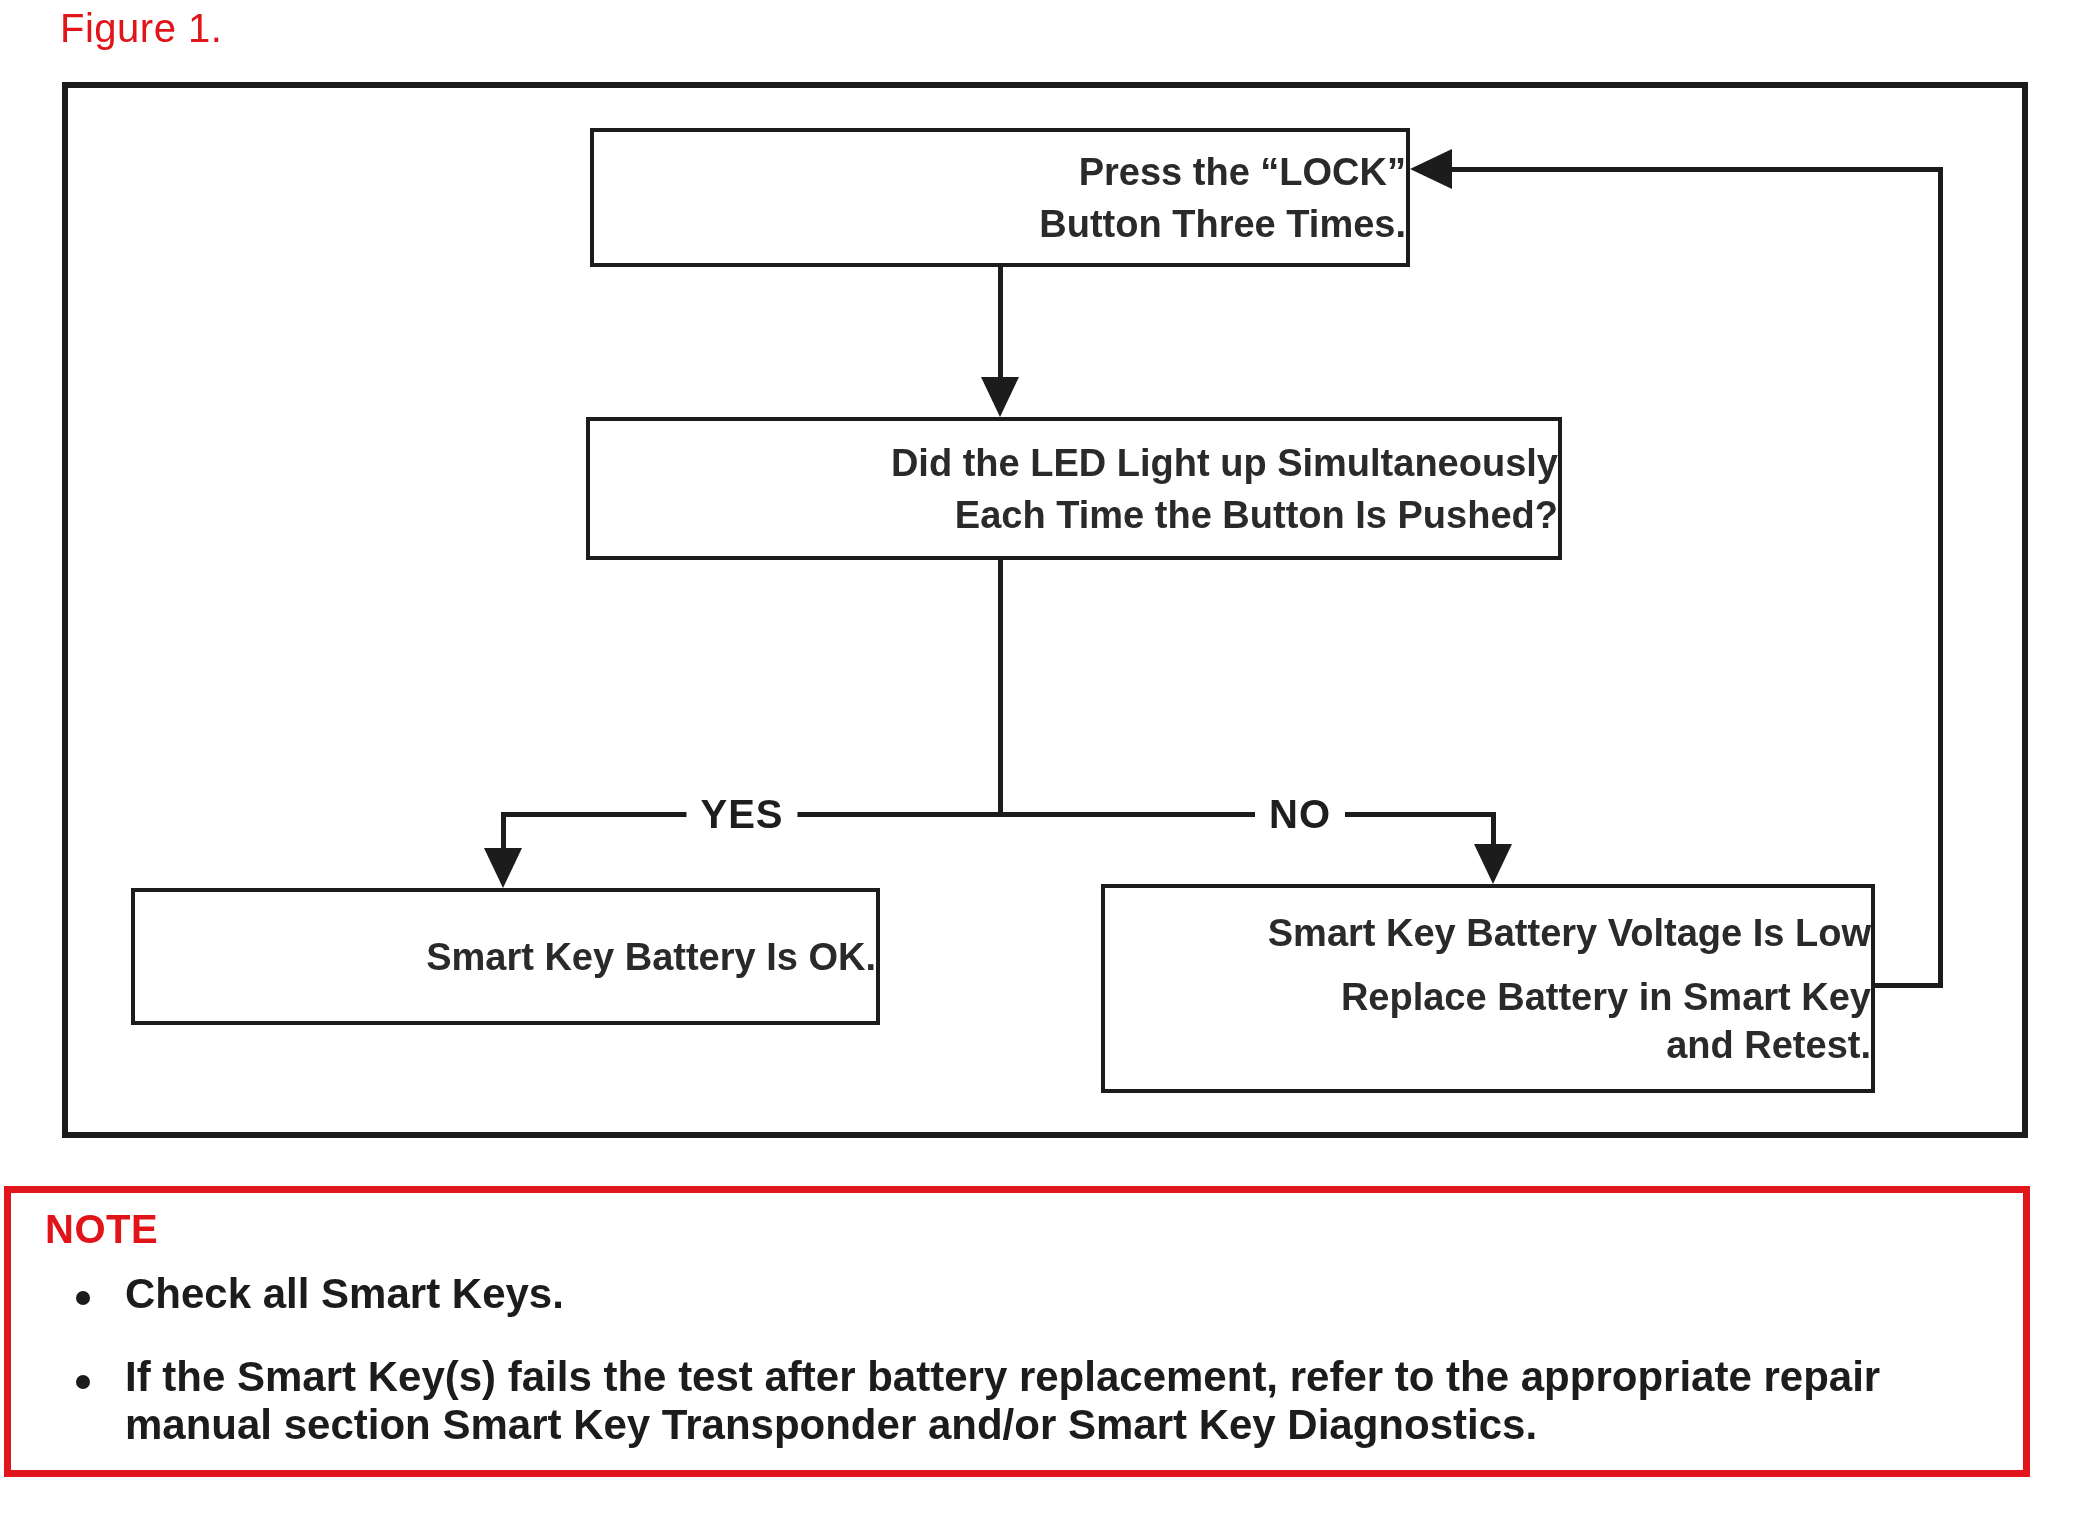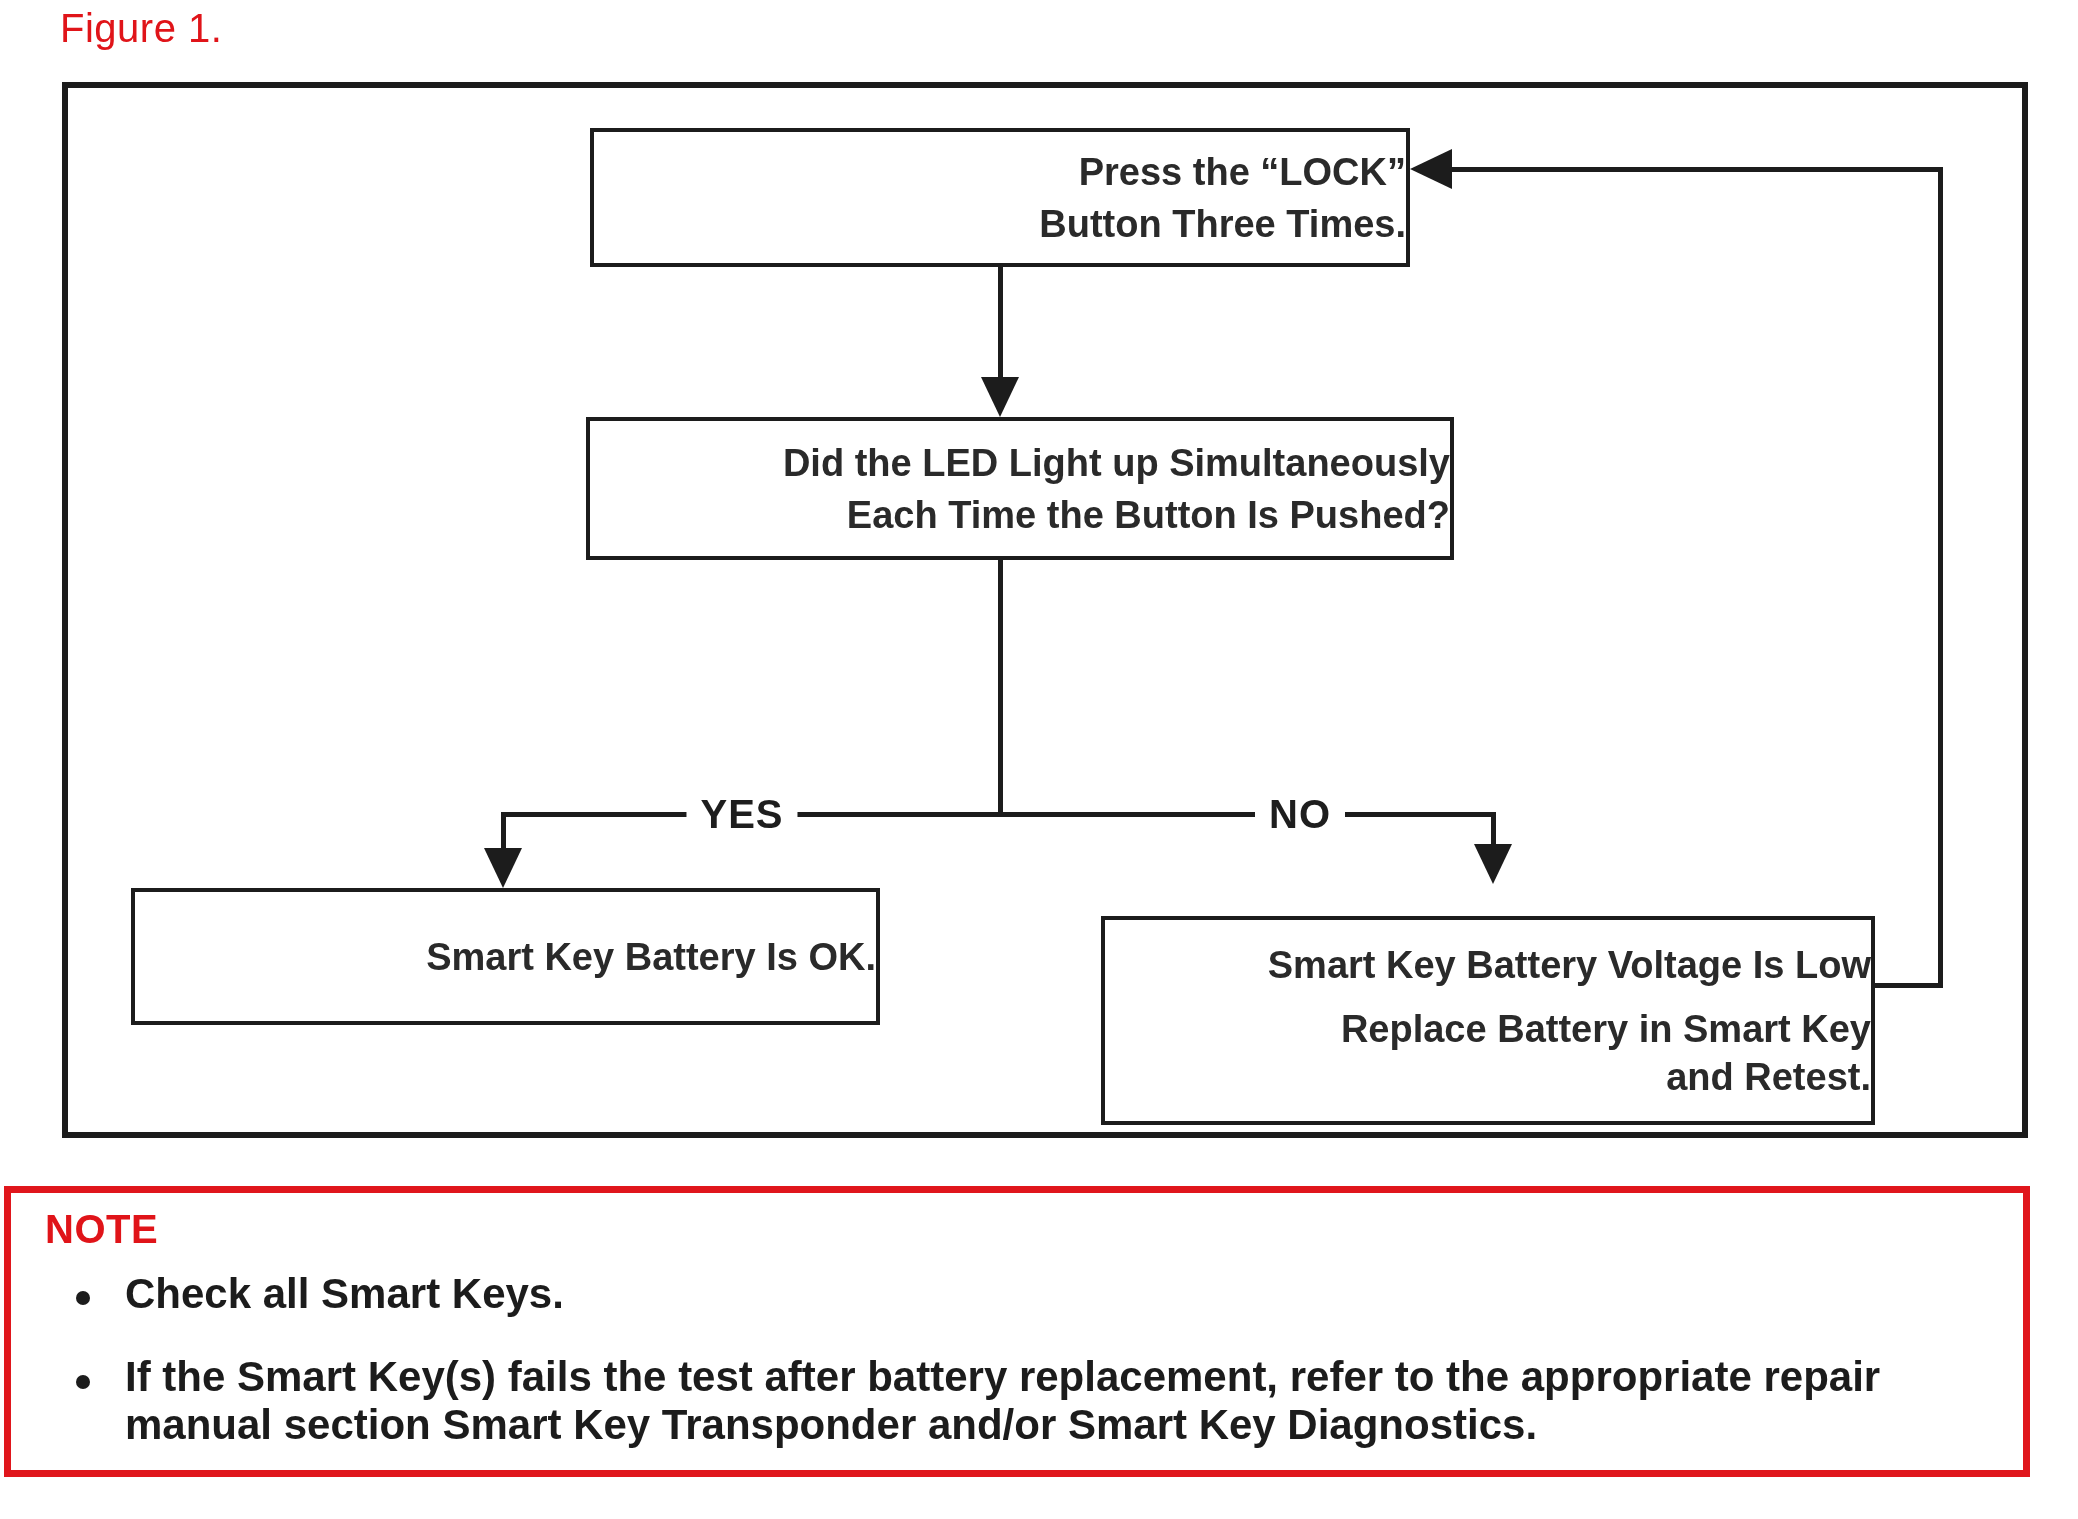--- a/index.html
+++ b/index.html
@@ -49,24 +49,24 @@
     flex-direction: column;
     align-items: flex-end;
     justify-content: center;
     text-align: center;
     color: #2a2a2a;
     font-weight: 700;
     font-size: 38px;
     line-height: 52px;
   }
   .fbox-press-lock   { left: 590px;  top: 128px; width: 820px; height: 139px; }
-  .fbox-led-question { left: 586px;  top: 417px; width: 868px; height: 143px; }
+  .fbox-led-question { left: 586px;  top: 417px; width: 976px; height: 143px; }
   .fbox-battery-ok   { left: 131px;  top: 888px; width: 749px; height: 137px; }
   .fbox-battery-low  { left: 1101px; top: 884px; width: 774px; height: 209px;
-                       line-height: 48px; margin-top: 32px; }
+                       line-height: 48px; }
   .fbox-battery-low .para-gap { height: 16px; }
 
   
   .hline, .vline {
     position: absolute;
     background: #1c1c1c;
   }
   .vline { width: 5px; }
   .hline { height: 5px; }
 

